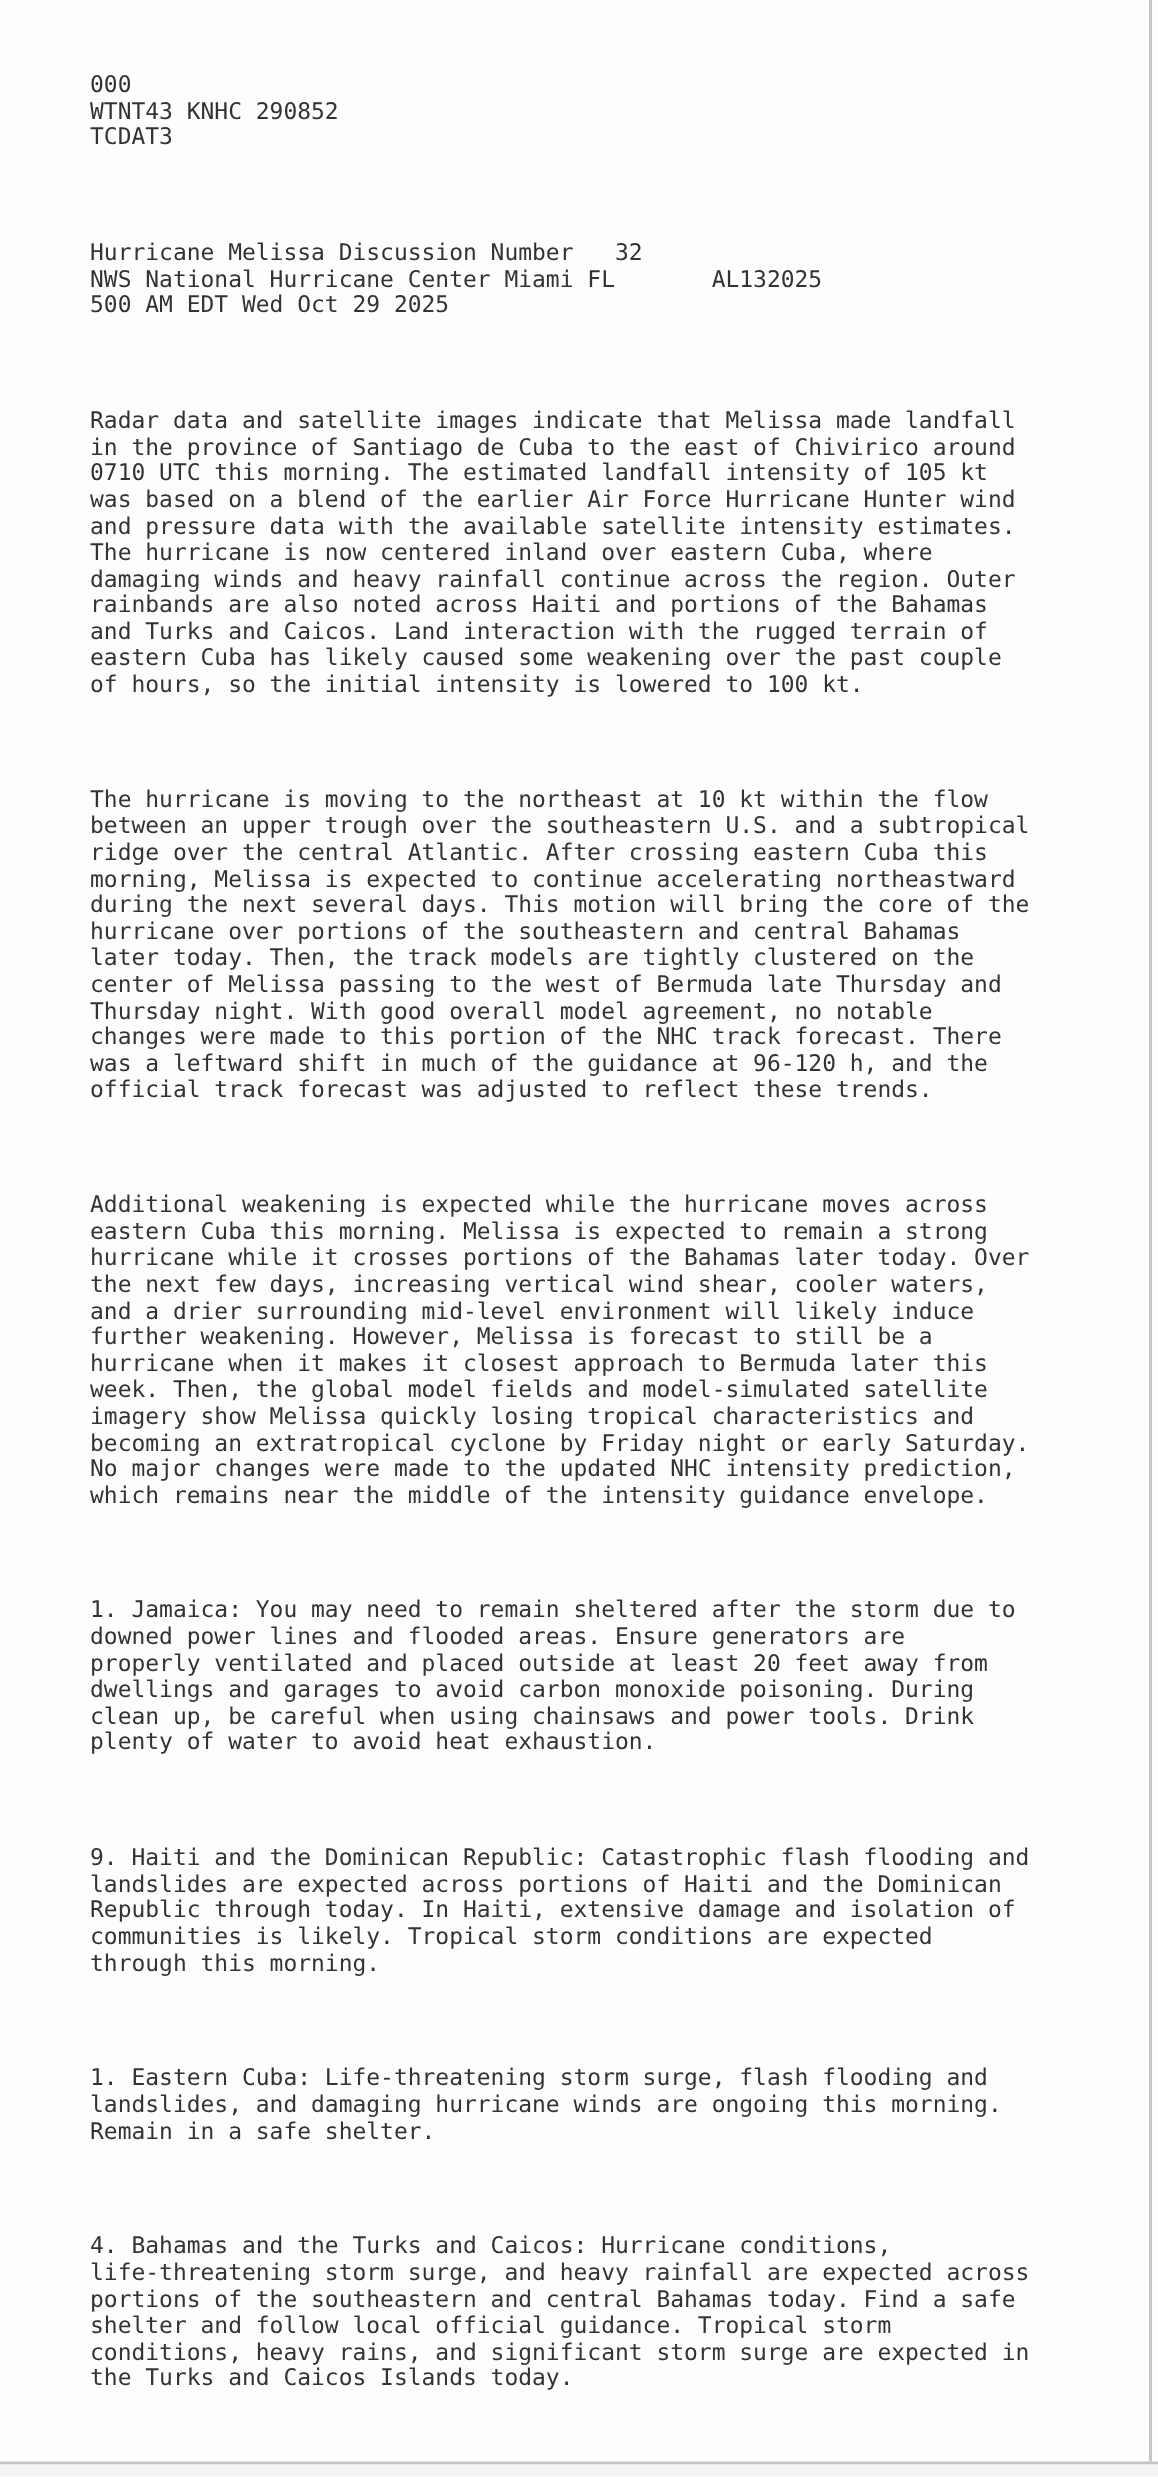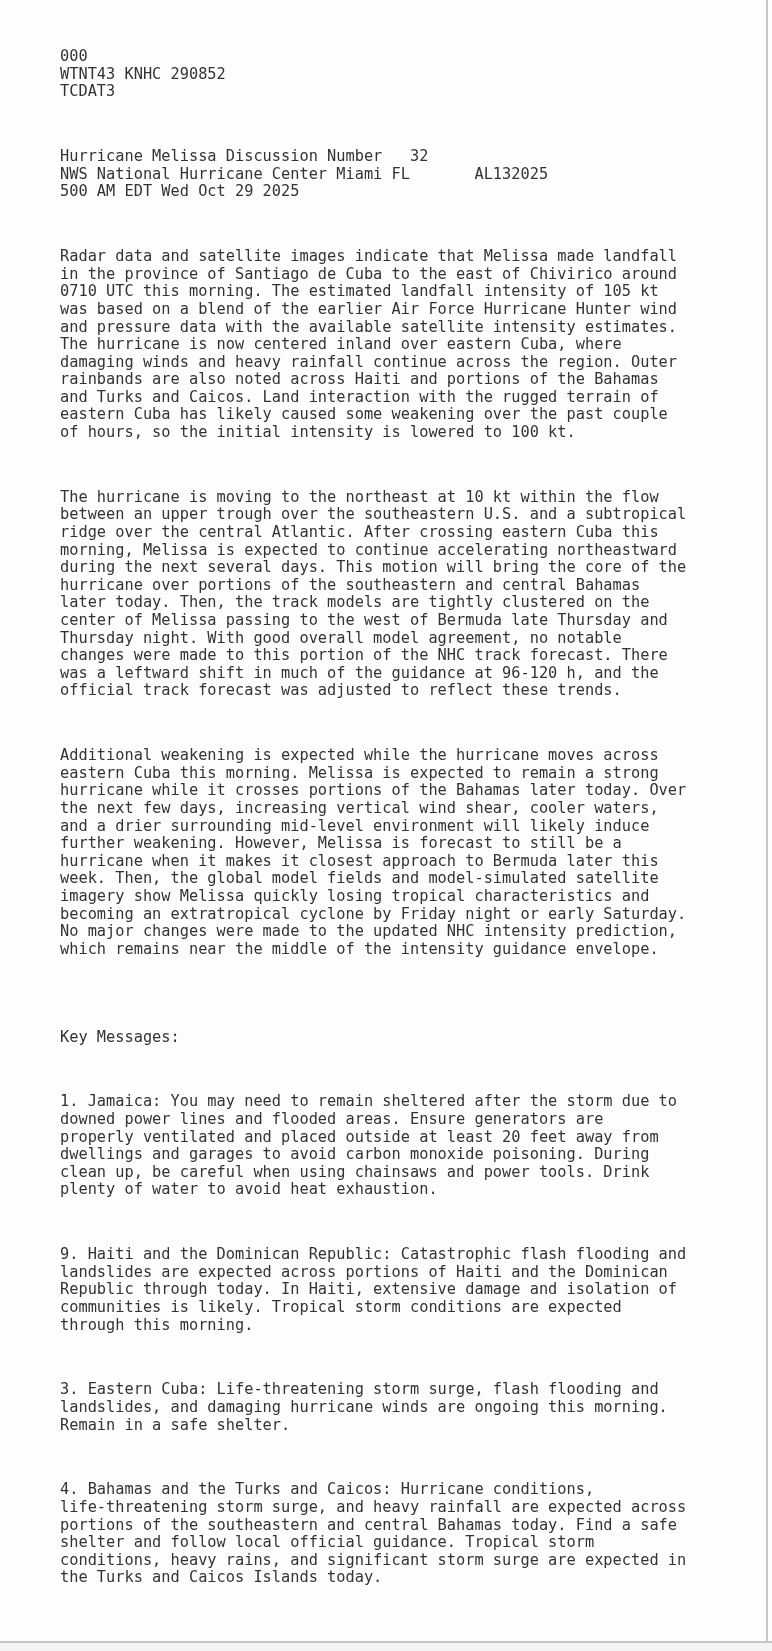--- a/index.html
+++ b/index.html
@@ -46,21 +46,21 @@
   }
   .product-text {
     padding: 13px 0 0 60px;
     font-family: "DejaVu Sans Mono", "Liberation Mono", monospace;
     font-size: 15.3px;
     line-height: 17.6px;
     color: #333333;
     white-space: pre;
   }
   .product-text div { white-space: pre; }
-  .g1 { margin-top: 12px; }  
+  .g1 { margin-top: 24px; }  
   .g2 { margin-top: 35.2px; }  
 </style>
 </head>
 <body>
 
 <div class="page">
   <div class="content-box">
     <div class="product-text">
       <div>000
 WTNT43 KNHC 290852
@@ -96,33 +96,32 @@
 hurricane while it crosses portions of the Bahamas later today. Over
 the next few days, increasing vertical wind shear, cooler waters,
 and a drier surrounding mid-level environment will likely induce
 further weakening. However, Melissa is forecast to still be a
 hurricane when it makes it closest approach to Bermuda later this
 week. Then, the global model fields and model-simulated satellite
 imagery show Melissa quickly losing tropical characteristics and
 becoming an extratropical cyclone by Friday night or early Saturday.
 No major changes were made to the updated NHC intensity prediction,
 which remains near the middle of the intensity guidance envelope.</div>
-      <div class="g2">Key Messages:</div>
       <div class="g1">1. Jamaica: You may need to remain sheltered after the storm due to
 downed power lines and flooded areas. Ensure generators are
 properly ventilated and placed outside at least 20 feet away from
 dwellings and garages to avoid carbon monoxide poisoning. During
 clean up, be careful when using chainsaws and power tools. Drink
 plenty of water to avoid heat exhaustion.</div>
       <div class="g1">9. Haiti and the Dominican Republic: Catastrophic flash flooding and
 landslides are expected across portions of Haiti and the Dominican
 Republic through today. In Haiti, extensive damage and isolation of
 communities is likely. Tropical storm conditions are expected
 through this morning.</div>
-      <div class="g1">3. Eastern Cuba: Life-threatening storm surge, flash flooding and
+      <div class="g1">1. Eastern Cuba: Life-threatening storm surge, flash flooding and
 landslides, and damaging hurricane winds are ongoing this morning.
 Remain in a safe shelter.</div>
       <div class="g1">4. Bahamas and the Turks and Caicos: Hurricane conditions,
 life-threatening storm surge, and heavy rainfall are expected across
 portions of the southeastern and central Bahamas today. Find a safe
 shelter and follow local official guidance. Tropical storm
 conditions, heavy rains, and significant storm surge are expected in
 the Turks and Caicos Islands today.</div>
       
       

